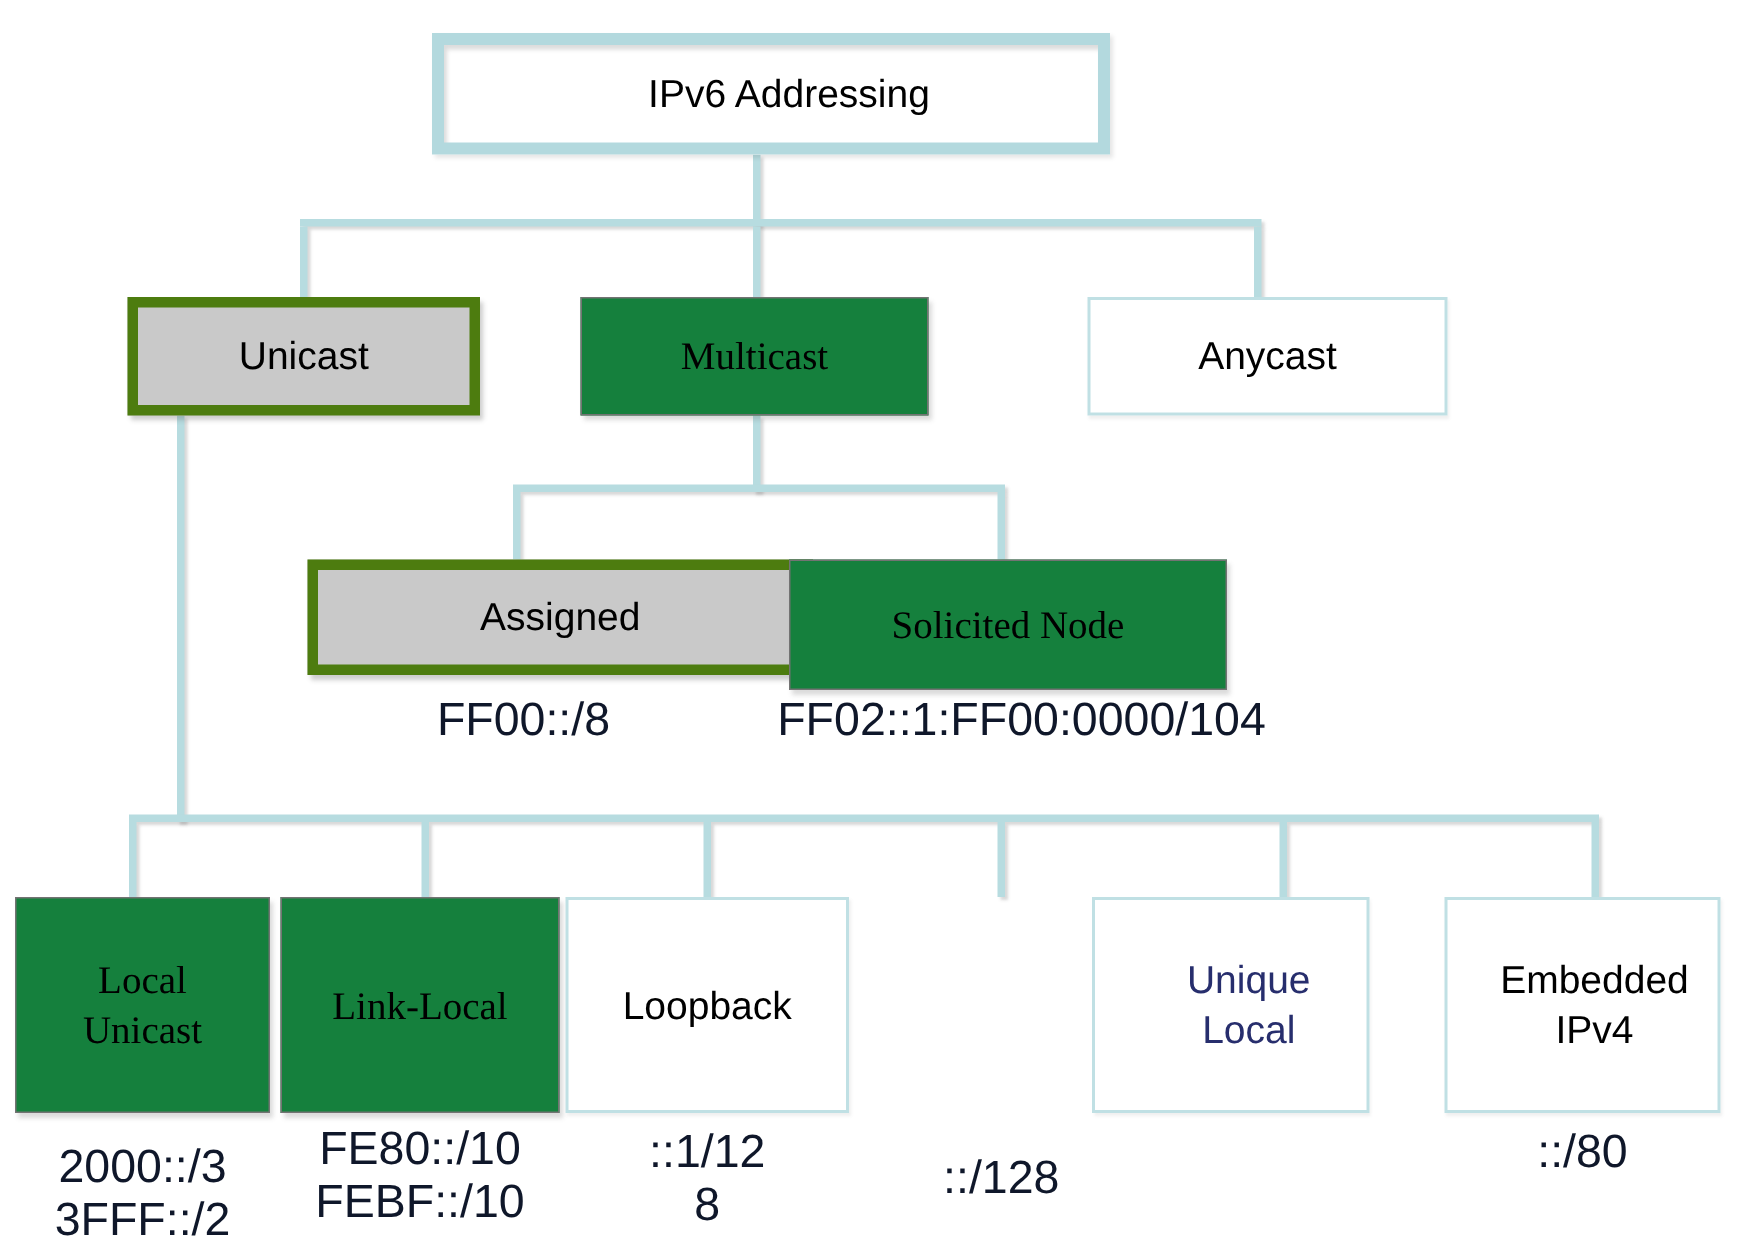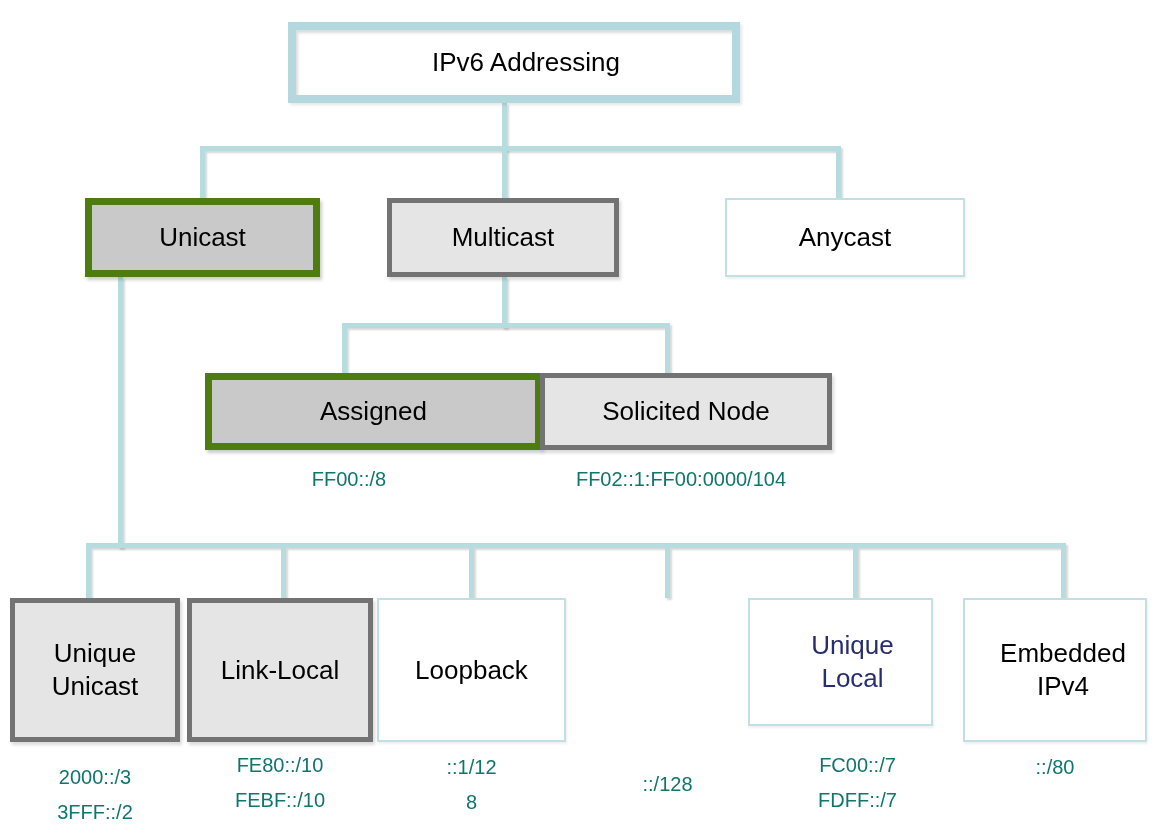--- a/index.html
+++ b/index.html
@@ -32,43 +32,44 @@
     border: 8px solid #b3d9de;
     box-shadow: inset 2px 3px 3px rgba(0,0,0,0.14), 2px 2px 3px rgba(0,0,0,0.10);
     padding-left: 24px;
   }
   .gray {
     background: #c9c9c9;
     border: 7px solid #4d7c0f;
     box-shadow: 2px 3px 3px rgba(90,90,90,0.30);
   }
   .blue {
-    background: #e5e5e5;
-    border: 5px solid #737373;
+    background: #15803d;
+    border: 1px solid #737373;
     box-shadow: 2px 3px 3px rgba(90,90,90,0.22);
+    font-family: Liberation Serif, serif;
   }
   .white {
     background: #ffffff;
     border: 2px solid #c0e0e4;
     box-shadow: 1px 2px 2px rgba(120,120,120,0.12);
   }
   .navy { color: #272e6d; }
 
   #box-unicast     { left:  85px; top: 198px; width: 235px; height: 79px; }
   #box-multicast   { left: 387px; top: 198px; width: 232px; height: 79px; }
   #box-anycast     { left: 725px; top: 198px; width: 240px; height: 79px; }
 
   #box-assigned    { left: 205px; top: 373px; width: 337px; height: 77px; }
-  #box-solicited   { left: 540px; top: 373px; width: 292px; height: 77px; }
+  #box-solicited   { left: 526px; top: 373px; width: 292px; height: 87px; }
 
   #box-global      { left:  10px; top: 598px; width: 170px; height: 144px; }
   #box-linklocal   { left: 187px; top: 598px; width: 186px; height: 144px; }
   #box-loopback    { left: 377px; top: 598px; width: 189px; height: 144px; }
   #box-unspecified { left: 576px; top: 598px; width: 183px; height: 144px; }
-  #box-unique      { left: 748px; top: 598px; width: 185px; height: 128px; padding-left: 24px; }
+  #box-unique      { left: 728px; top: 598px; width: 185px; height: 144px; padding-left: 24px; }
   #box-embedded    { left: 963px; top: 598px; width: 184px; height: 144px; }
 
   #box-global .label   { max-width: 110px; }
   #box-unique .label   { max-width: 100px; }
   #box-embedded .label { max-width: 130px; margin-left: 16px; }
 
   
   .line {
     position: absolute;
     background: #b7dce0;
@@ -97,23 +98,23 @@
   #l3-d2    { left: 281px; top: 548px; height: 50px; }
   #l3-d3    { left: 469px; top: 548px; height: 50px; }
   #l3-d4    { left: 665px; top: 548px; height: 50px; }
   #l3-d5    { left: 853px; top: 548px; height: 50px; }
   #l3-d6    { left: 1061px; top: 548px; height: 50px; }
 
   
   .caption {
     position: absolute;
     text-align: center;
-    font-size: 20px;
+    font-size: 31px;
     line-height: 35px;
-    color: #0f766e;
+    color: #0f172a;
   }
   #cap-assigned    { left: 205px; top: 462px; width: 288px; }
   #cap-solicited   { left: 508px; top: 462px; width: 346px; }
 
   #cap-global      { left:  10px; top: 760px; width: 170px; }
   #cap-linklocal   { left: 187px; top: 748px; width: 186px; }
   #cap-loopback    { left: 377px; top: 750px; width: 189px; }
   #cap-unspecified { left: 576px; top: 767px; width: 183px; }
   #cap-unique      { left: 765px; top: 748px; width: 185px; }
   #cap-embedded    { left: 963px; top: 750px; width: 184px; }
@@ -160,21 +161,21 @@
   <div class="box gray" id="box-assigned">
     <span class="label">Assigned</span>
   </div>
   <div class="box blue" id="box-solicited">
     <span class="label">Solicited Node</span>
   </div>
   <div class="caption" id="cap-assigned">FF00::/8</div>
   <div class="caption" id="cap-solicited">FF02::1:FF00:0000/104</div>
 
   <div class="box blue" id="box-global">
-    <span class="label">Unique Unicast</span>
+    <span class="label">Local Unicast</span>
   </div>
   <div class="box blue" id="box-linklocal">
     <span class="label">Link-Local</span>
   </div>
   <div class="box white" id="box-loopback">
     <span class="label">Loopback</span>
   </div>
   <div class="box white navy" id="box-unique">
     <span class="label">Unique Local</span>
   </div>
@@ -190,21 +191,17 @@
     <div>FE80::/10</div>
     <div>FEBF::/10</div>
   </div>
   <div class="caption" id="cap-loopback">
     <div>::1/12</div>
     <div>8</div>
   </div>
   <div class="caption" id="cap-unspecified">
     <div>::/128</div>
   </div>
-  <div class="caption navy" id="cap-unique">
-    <div>FC00::/7</div>
-    <div>FDFF::/7</div>
-  </div>
   <div class="caption" id="cap-embedded">
     <div>::/80</div>
   </div>
 
 </div>
 
 </body></html>

